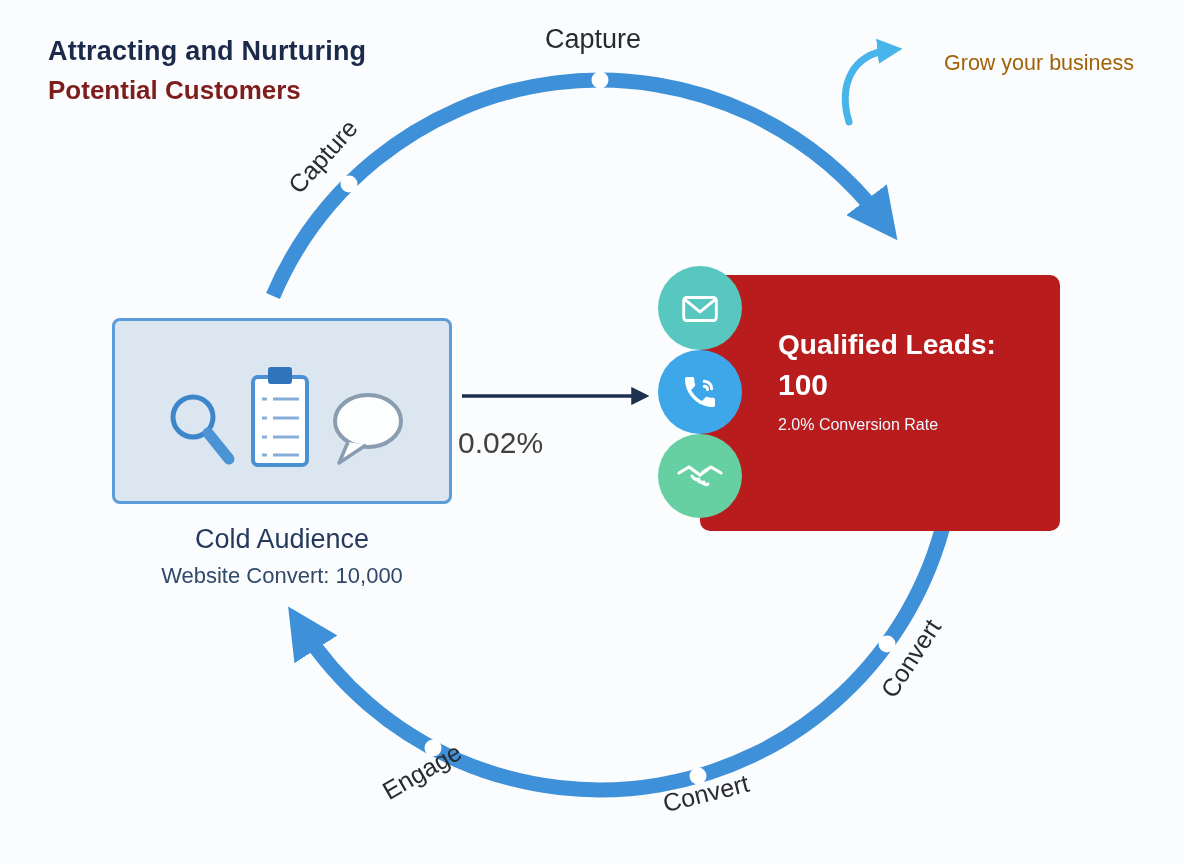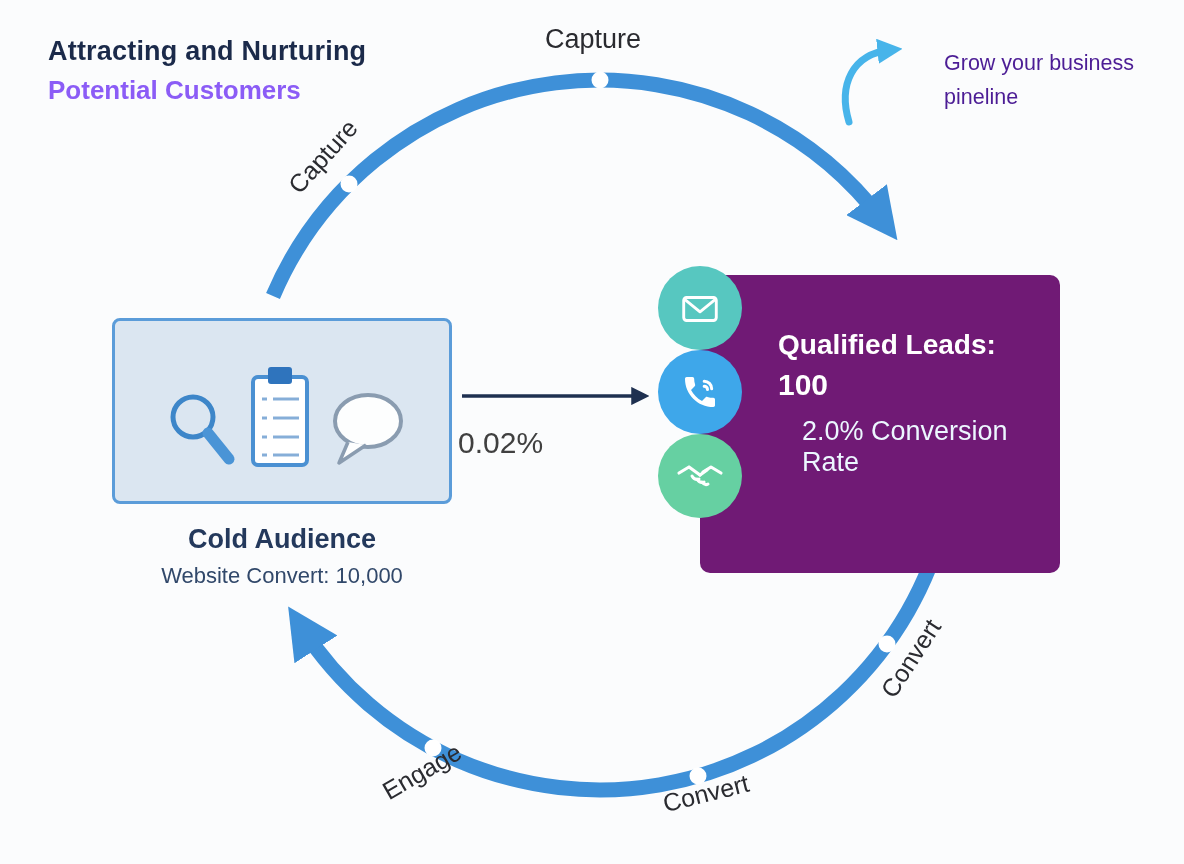--- a/index.html
+++ b/index.html
@@ -12,64 +12,64 @@
     font-family: "Liberation Sans", sans-serif;
   }
   .bg-svg { position: absolute; left: 0; top: 0; }
   .arc { fill: none; stroke: #3e90d8; stroke-width: 15; }
   .dot { fill: #ffffff; }
   .swoosh { fill: none; stroke: #47b4ea; stroke-width: 7; stroke-linecap: round; }
   .darrow { fill: none; stroke: #1e3050; stroke-width: 3.5; }
 
   .title-block { position: absolute; left: 48px; top: 36px; color: #1b2a4a; }
   .title-line1 { font-size: 27px; font-weight: 700; letter-spacing: 0.2px; text-align: center; }
-  .title-line2 { font-size: 26px; font-weight: 600; color: #8b5cf6; margin-top: 8px; }
+  .title-line2 { font-size: 26px; font-weight: 600; color: #7f1d1d; margin-top: 8px; }
 
   .label {
     position: absolute;
     color: #2a2b30;
     font-size: 25px;
     font-weight: 500;
     width: 130px;
     text-align: center;
   }
   .label-capture-top   { left: 528px; top: 24px;  font-size: 27px; }
   .label-capture-arc   { left: 258px; top: 142px; transform: rotate(-48deg); }
   .label-convert-right { left: 846px; top: 644px; transform: rotate(-57deg); }
   .label-convert-bottom{ left: 641px; top: 779px; transform: rotate(-14deg); }
   .label-engage        { left: 357px; top: 757px; transform: rotate(-30deg); }
 
-  .annotation { position: absolute; left: 944px; top: 46px; font-size: 21.5px; color: #4c1d95; line-height: 1.6; font-weight: 500; }
+  .annotation { position: absolute; left: 944px; top: 46px; font-size: 21.5px; color: #a16207; line-height: 1.6; font-weight: 500; }
 
   .cold-box {
     position: absolute; left: 112px; top: 318px;
     width: 334px; height: 180px;
     background: #dbe6f1;
     border: 3px solid #5b9cd9;
     border-radius: 8px;
   }
   .cold-title { position: absolute; left: 92px; top: 524px; width: 380px; text-align: center;
-                font-size: 27px; font-weight: 700; color: #24395c; }
+                font-size: 27px; font-weight: 400; color: #24395c; }
   .cold-sub   { position: absolute; left: 92px; top: 563px; width: 380px; text-align: center;
                 font-size: 22px; font-weight: 500; color: #31486a; }
 
   .conv-label { position: absolute; left: 458px; top: 426px; font-size: 30px; font-weight: 400; color: #404040; }
 
   .lead-box {
     position: absolute; left: 700px; top: 275px;
-    width: 360px; height: 298px;
-    background: #701a75;
+    width: 360px; height: 256px;
+    background: #b91c1c;
     border-radius: 10px;
     box-sizing: border-box;
     padding: 53px 36px 0 78px;
     color: #ffffff;
   }
   .lead-title { font-size: 28px; font-weight: 700; line-height: 1.2; }
   .lead-value { font-size: 30px; font-weight: 700; margin-top: 6px; }
-  .lead-sub   { font-size: 27px; font-weight: 400; margin-top: 14px; color: #ecf7ff; margin-left: 24px; }
+  .lead-sub   { font-size: 16px; font-weight: 400; margin-top: 14px; color: #ecf7ff; }
 
   .badge {
     position: absolute; left: 658px;
     width: 84px; height: 84px;
     border-radius: 50%;
     display: flex; align-items: center; justify-content: center;
   }
   .badge-envelope  { top: 266px; background: #57c7c0; }
   .badge-phone     { top: 350px; background: #3ea7ea; }
   .badge-handshake { top: 434px; background: #66d0a2; }
@@ -114,21 +114,20 @@
   </div>
 
   <div class="label label-capture-top">Capture</div>
   <div class="label label-capture-arc">Capture</div>
   <div class="label label-convert-right">Convert</div>
   <div class="label label-convert-bottom">Convert</div>
   <div class="label label-engage">Engage</div>
 
   <div class="annotation">
     <div>Grow your business</div>
-    <div>pineline</div>
   </div>
 
   <div class="cold-box">
     <svg width="334" height="180" viewBox="0 0 334 180">
       <g>
         <circle cx="78" cy="96" r="20" fill="none" stroke="#3d86c9" stroke-width="5"></circle>
         <line x1="93" y1="112" x2="114" y2="138" stroke="#4a94d6" stroke-width="11" stroke-linecap="round"></line>
       </g>
       <g>
         <rect x="138" y="56" width="54" height="88" rx="5" fill="#ffffff" stroke="#4a90d2" stroke-width="4"></rect>

